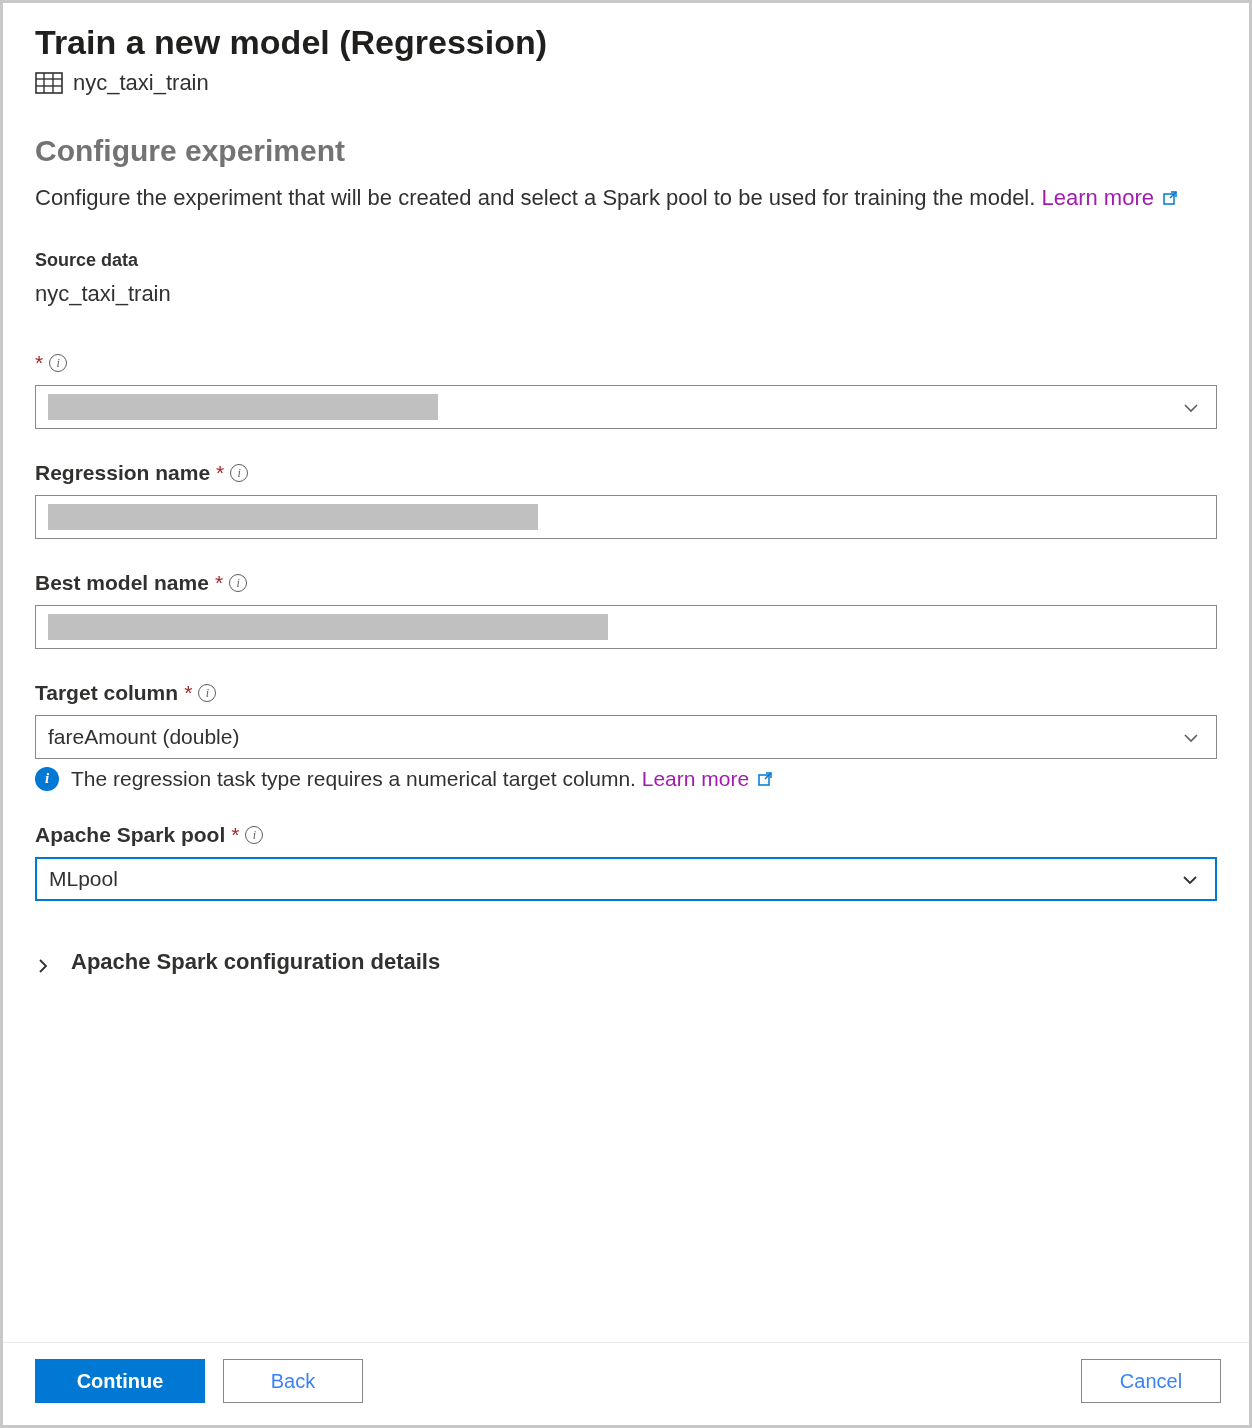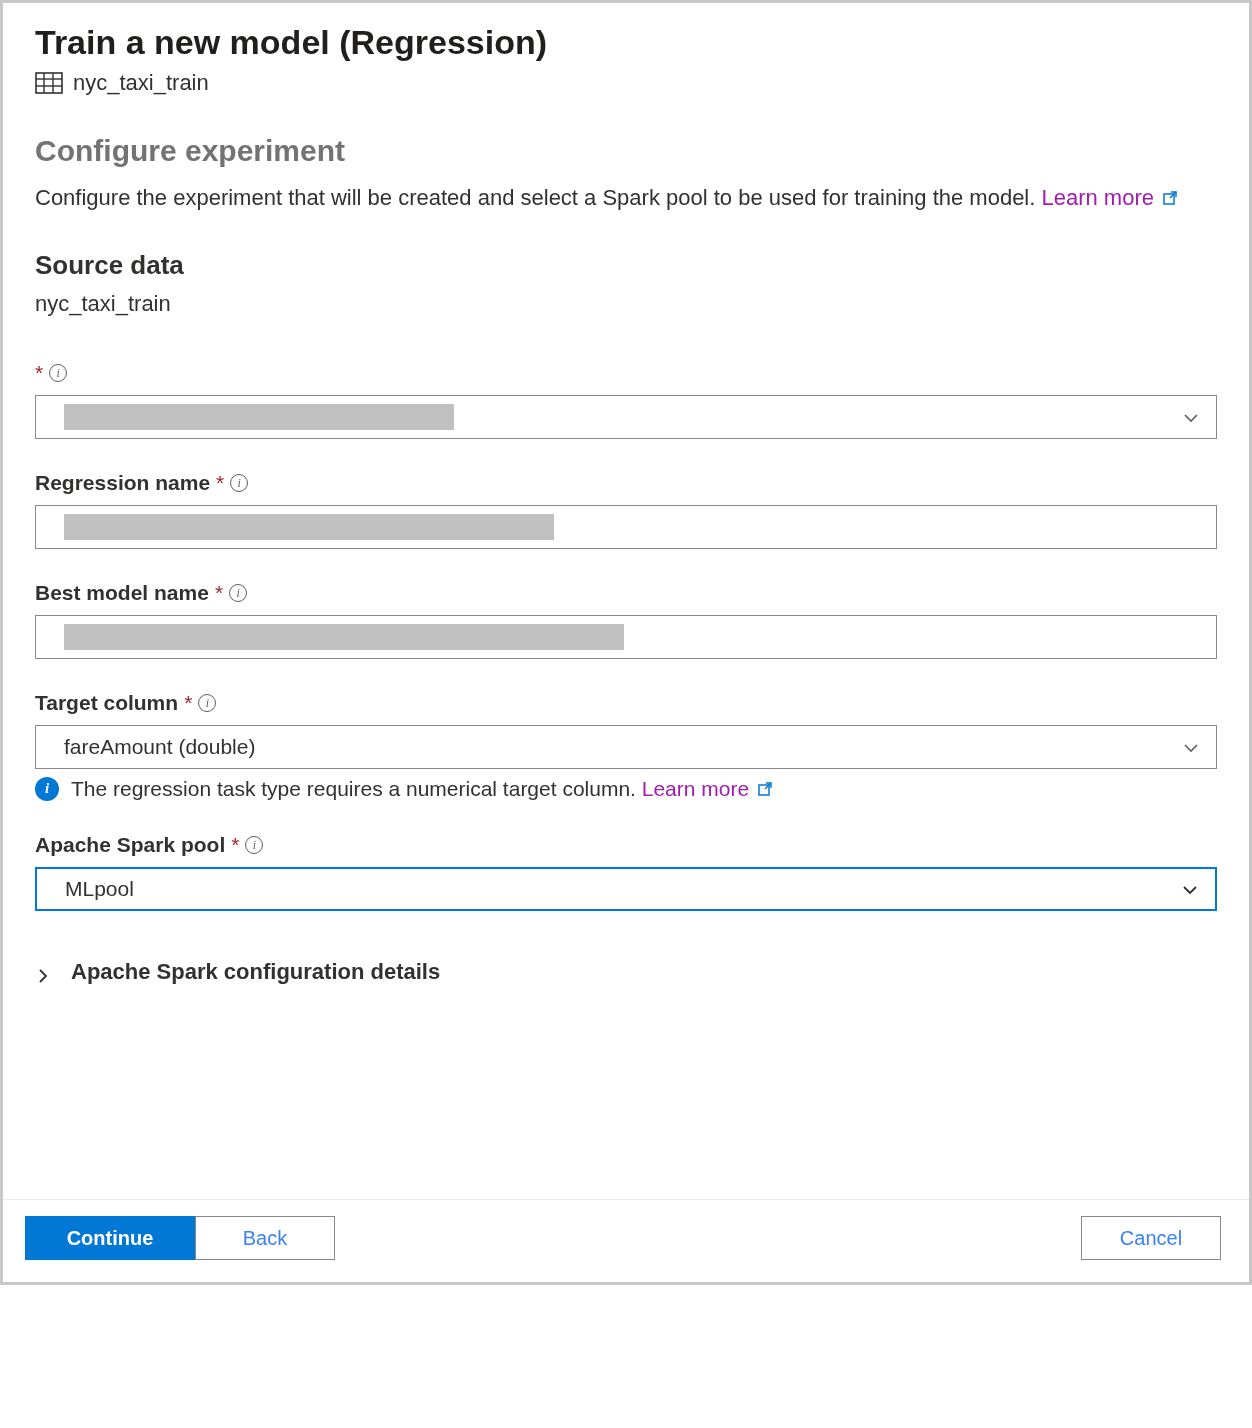--- a/index.html
+++ b/index.html
@@ -5,21 +5,21 @@
   * { box-sizing: border-box; }
   html, body {
     margin: 0; padding: 0;
     font-family: "Segoe UI", -apple-system, BlinkMacSystemFont, sans-serif;
     font-size: 18px;
     color: #323130;
     background: #fff;
   }
   .window {
     width: 1252px;
-    height: 1285px;
+    height: 1428px;
     border: 3px solid #c8c8c8;
     position: relative;
     display: flex;
     flex-direction: column;
   }
   .content {
     padding: 20px 32px 0 32px;
     flex: 1 1 auto;
     overflow: hidden;
   }
@@ -58,21 +58,21 @@
     text-decoration: none;
     cursor: pointer;
   }
   .ext-icon {
     width: 16px; height: 16px;
     display: inline-block;
     vertical-align: -1px;
     margin-left: 2px;
   }
   .section-label {
-    font-size: 26px;
+    font-size: 18px;
     font-weight: 600;
     margin: 0 0 10px 0;
   }
   .section-value {
     font-size: 22px;
     margin: 0 0 44px 0;
   }
   .field {
     margin-bottom: 32px;
   }
@@ -99,21 +99,21 @@
     color: #605e5c;
     line-height: 1;
   }
   .dropdown, .textbox {
     width: 100%;
     height: 44px;
     border: 1px solid #8a8886;
     background: #fff;
     display: flex;
     align-items: center;
-    padding: 0 28px;
+    padding: 0 12px;
     font-size: 21px;
     color: #323130;
     position: relative;
   }
   .dropdown.focused {
     border: 2.5px solid #0078d4;
   }
   .dropdown .chev {
     position: absolute;
     right: 16px;
@@ -154,23 +154,24 @@
     font-size: 22px;
     font-weight: 600;
     margin-top: 48px;
     cursor: pointer;
   }
   .expander .chev-right {
     width: 16px; height: 16px;
   }
   .footer {
     border-top: 1px solid #edebe9;
-    padding: 16px 28px 22px 22px;
-    display: flex;
-    align-items: center;
+    padding: 16px 28px 22px 32px;
+    display: flex;
+    align-items: center;
+    gap: 18px;
   }
   .btn {
     height: 44px;
     min-width: 140px;
     border: 1px solid #8a8886;
     background: #fff;
     font-size: 20px;
     color: #3b82f6;
     display: inline-flex;
     align-items: center;

